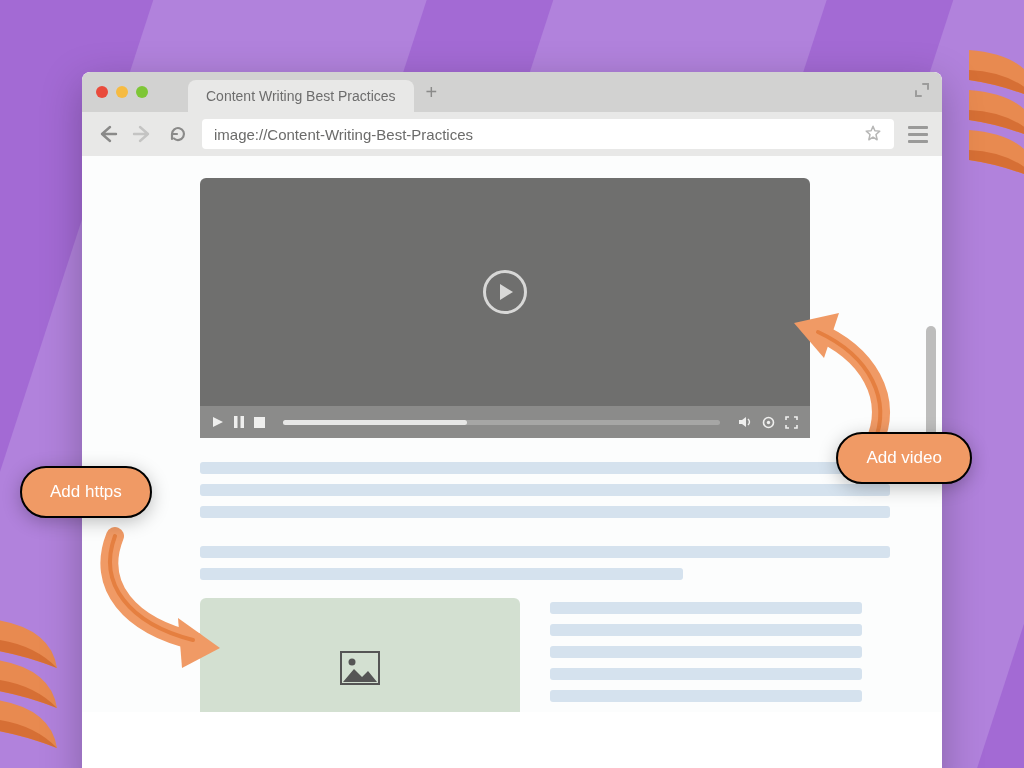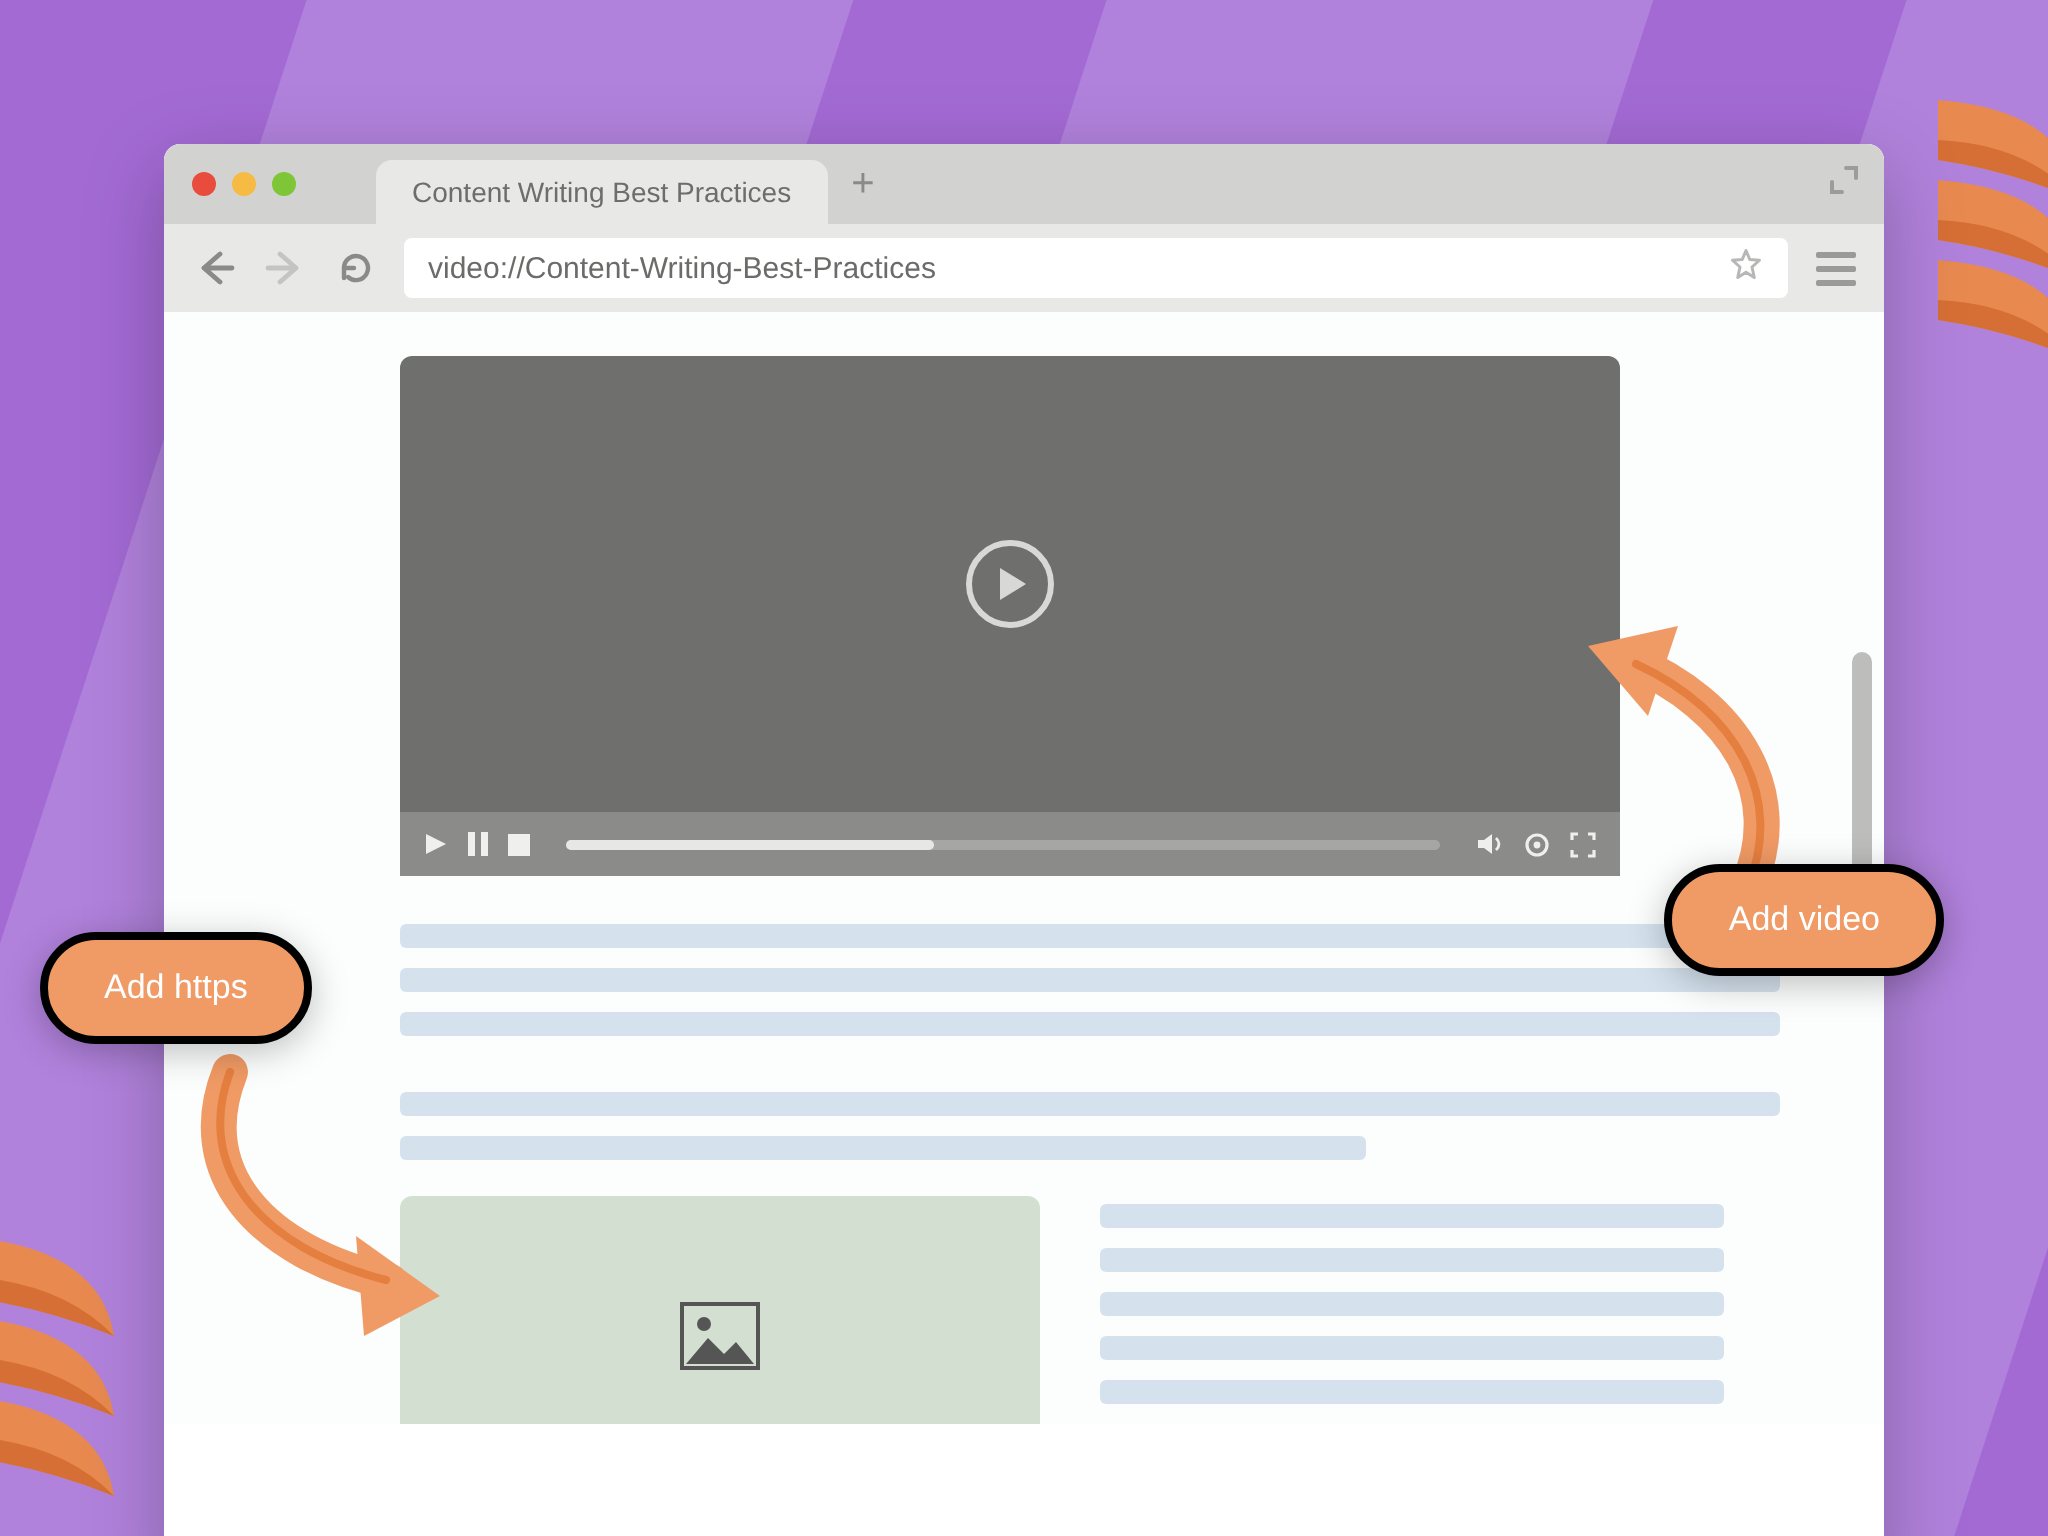--- a/index.html
+++ b/index.html
@@ -87,21 +87,21 @@
     width:320px; height:140px; background:#d3e0d1; border-radius:6px;
     display:flex; align-items:center; justify-content:center;
   }
   .col-lines{ flex:1; display:flex; flex-direction:column; gap:10px; padding-top:4px;}
   .col-lines .line{ width:100%; }
 
   
   .callout {
     position:absolute; background:#f09a65; color:#fff; font-size:17px;
     padding:14px 28px; border-radius:999px; box-shadow:0 4px 18px rgba(0,0,0,.25);
-    border:4px solid #000000;
+    border:2px solid #000000;
   }
   .callout.video-c { right:52px; top:432px; }
   .callout.image-c { left:20px;  top:466px; }
 
   
   .arrow { position:absolute; }
   .arrow.video-a { right:120px; top:308px; }
   .arrow.image-a { left:90px;  top:526px; }
 </style>
 </head>
@@ -170,21 +170,21 @@
           <path d="M8 3 L16 10 L8 17 M16 10 H2" stroke="#c4c4c3" stroke-width="2.4" fill="none" stroke-linecap="round" stroke-linejoin="round"></path>
         </svg>
     </span>
     <span class="nav-ico">
       <svg width="20" height="20" viewBox="0 0 20 20">
           <path d="M4 10 a6 6 0 1 1 2 4.5" stroke="#8a8a89" stroke-width="2.2" fill="none" stroke-linecap="round"></path>
           <path d="M4 15 L4 10 L9 10" stroke="#8a8a89" stroke-width="2.2" fill="none" stroke-linecap="round" stroke-linejoin="round"></path>
         </svg>
     </span>
     <div class="url-bar">
-      <span>video://Content-Writing-Best-Practices</span>
+      <span>image://Content-Writing-Best-Practices</span>
       <span class="star">
         <svg width="18" height="18" viewBox="0 0 24 24">
             <path d="M12 3 L14.5 9 L21 9.5 L16 14 L17.5 21 L12 17.5 L6.5 21 L8 14 L3 9.5 L9.5 9 Z" fill="none" stroke="#b7b7b6" stroke-width="2" stroke-linejoin="round"></path>
           </svg>
       </span>
     </div>
     <div class="hamburger">
       <span></span>
         <span></span>
         <span></span>

